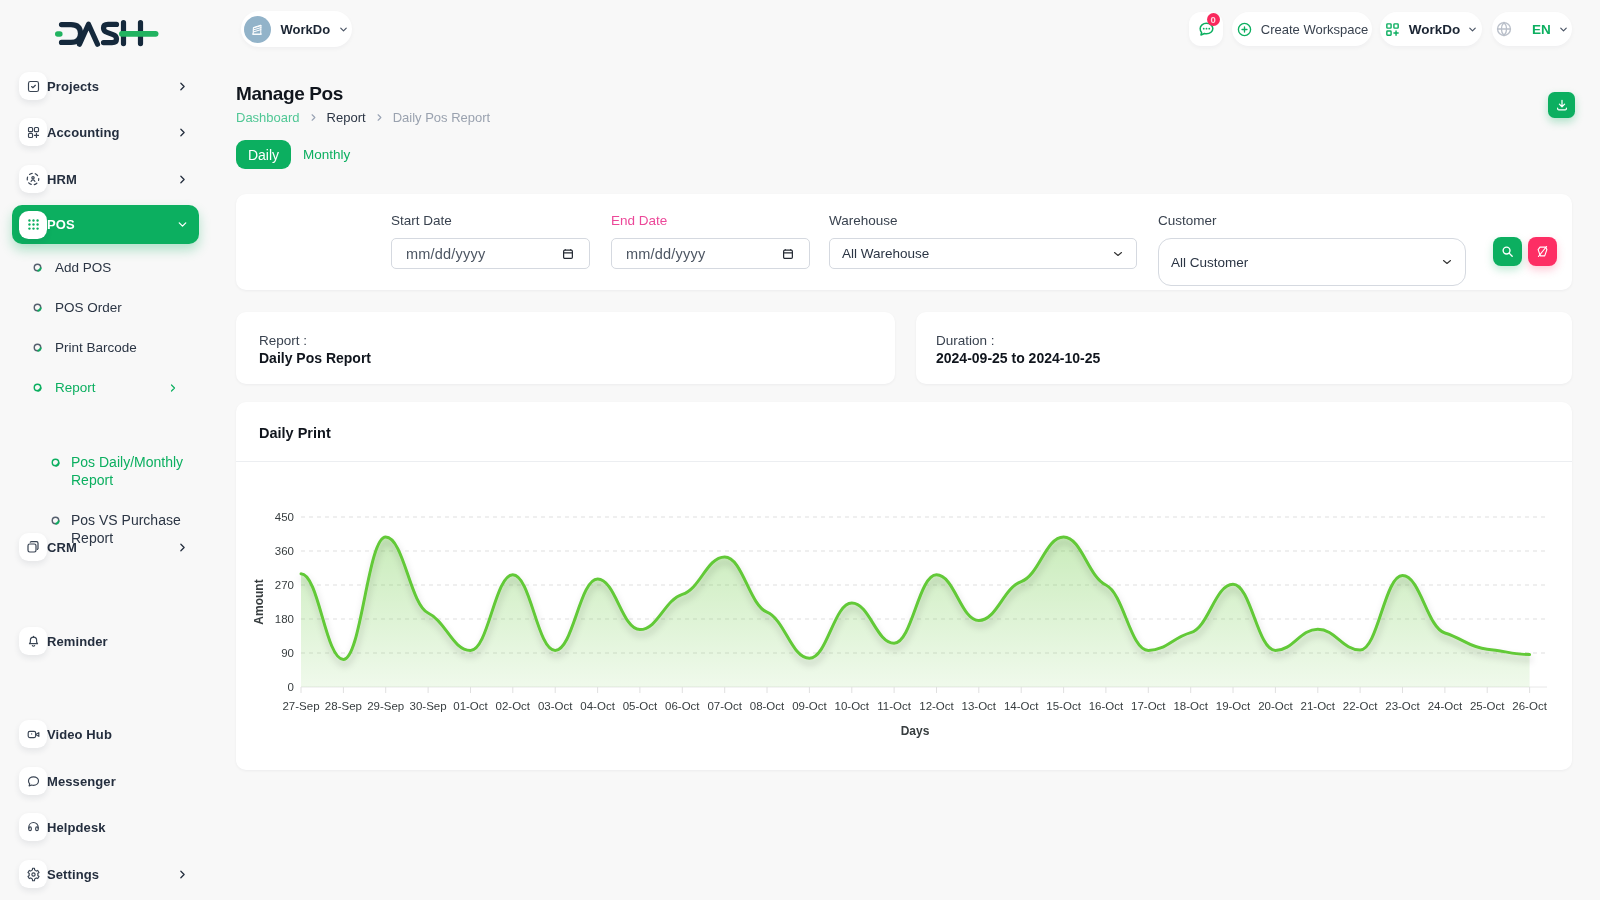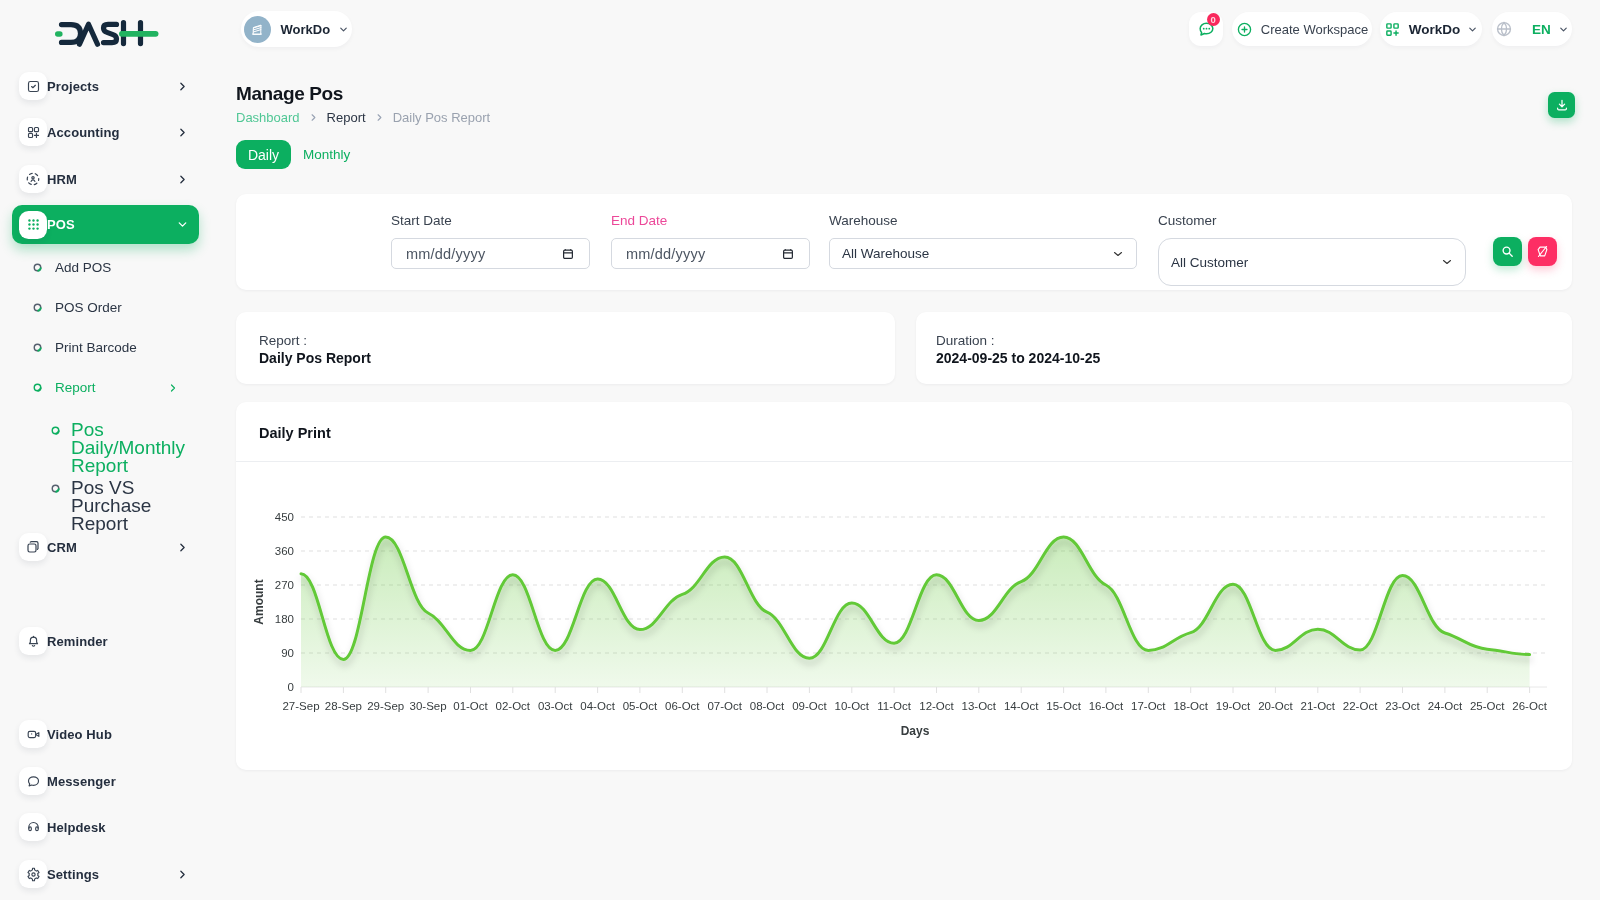--- a/index.html
+++ b/index.html
@@ -12,21 +12,21 @@
 .mi { position:absolute; left:12px; width:187px; height:42px; display:flex; align-items:center; }
 .mi .ibox { width:28px; height:28px; margin-left:7px; background:#fff; border-radius:9.5px; box-shadow:0 3px 6px rgba(36,46,62,.09); display:flex; align-items:center; justify-content:center; flex:0 0 28px; }
 .mi .lbl { font-size:13px; font-weight:700; letter-spacing:-0.2px; white-space:nowrap; color:#242e3e; letter-spacing:.1px; }
 .mi .chev { position:absolute; right:10px; color:#242e3e; }
 .mi.active { background:#0caf60; border-radius:10px; box-shadow:0 6px 12px rgba(12,175,96,.3); }
 .mi.active .lbl { color:#fff; }
 .mi.active .chev { color:#fff; }
 .smi { position:absolute; left:33px; width:160px; display:flex; align-items:center; font-size:13.5px; font-weight:400; color:#2b3544; }
 .smi .dot { flex:0 0 9px; margin-right:13px; }
 .smi.grn { color:#0caf60; }
-.smi2 { position:absolute; left:51px; width:140px; display:flex; font-size:19px; color:#2b3544; line-height:18px; }
+.smi2 { position:absolute; left:51px; width:140px; display:flex; font-size:14px; color:#2b3544; line-height:18px;margin-top:32px; }
 .smi2 .dot { flex:0 0 9px; margin-right:11px; margin-top:5px; }
 .smi2.grn { color:#0caf60; }
 svg.ic { display:block; }
 
 .pill { position:absolute; top:12px; height:34px; background:#fff; border-radius:17px; box-shadow:0 2px 4px rgba(16,24,40,.04); display:flex; align-items:center; font-size:13.5px; font-weight:700; color:#1b2533; }
 
 .grnbtn { background:#0caf60; color:#fff; }
 </style>
 </head>
 <body>

